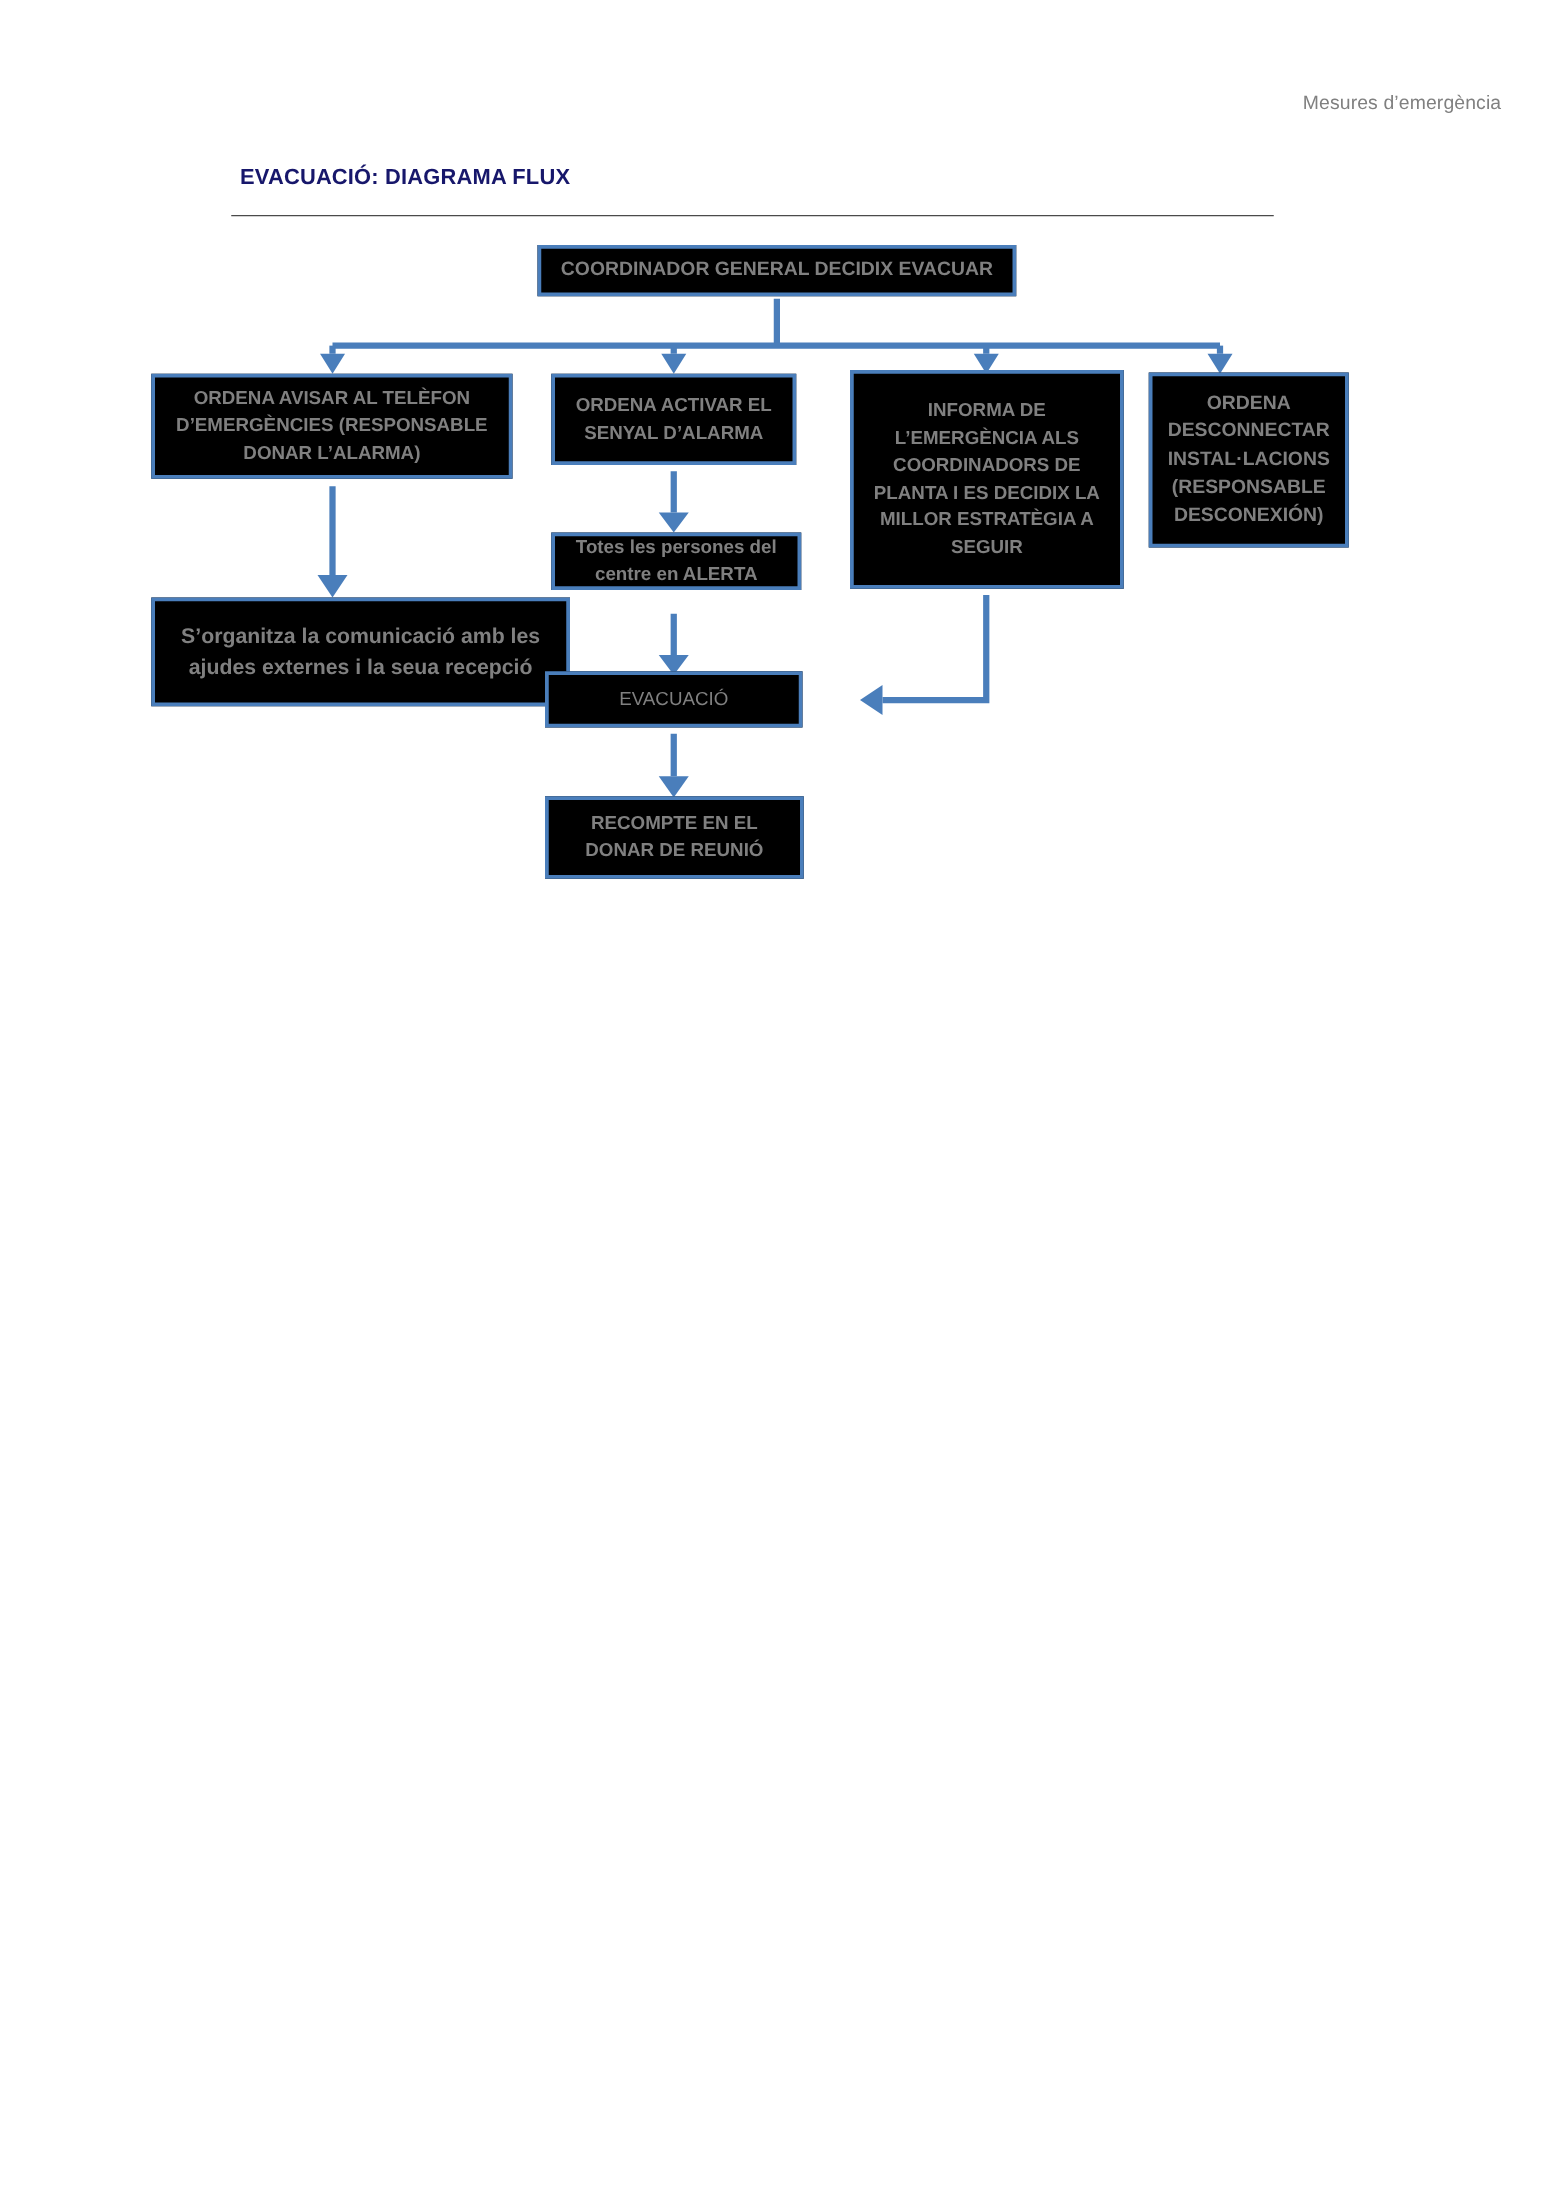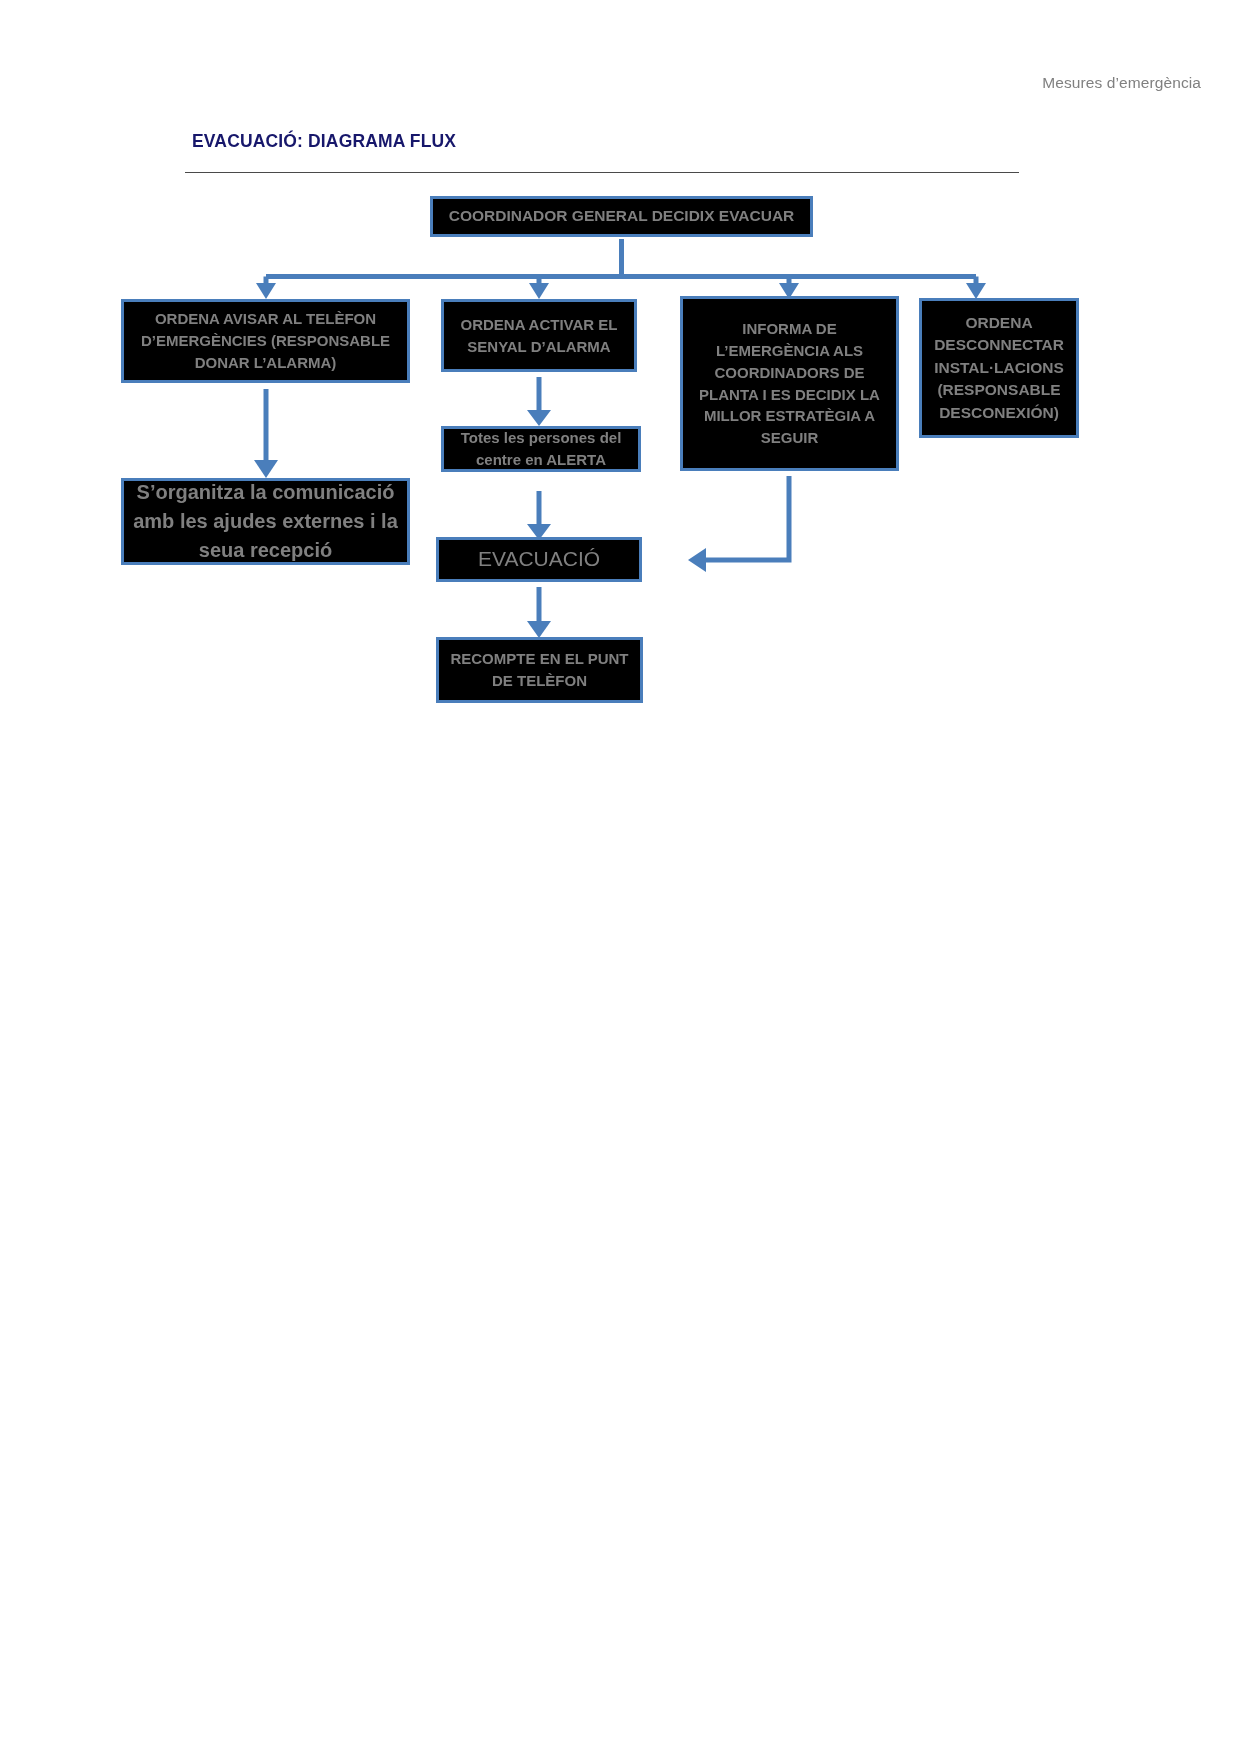--- a/index.html
+++ b/index.html
@@ -73,22 +73,22 @@
   .bold   { font-weight: bold; }
   .normal { font-weight: normal; }
 
   
   #node-coordinador { left: 430px; top: 196px;  width: 383px; height: 41px;  font-size: 15.5px; }
   #node-avisar      { left: 121px; top: 299px;  width: 289px; height: 84px;  font-size: 15px;  }
   #node-senyal      { left: 441px; top: 299px;  width: 196px; height: 73px;  font-size: 15px;  }
   #node-informa     { left: 680px; top: 296px;  width: 219px; height: 175px; font-size: 15px;  }
   #node-desconnectar{ left: 919px; top: 298px;  width: 160px; height: 140px; font-size: 15.5px;}
   #node-alerta      { left: 441px; top: 426px;  width: 200px; height: 46px;  font-size: 15px;  }
-  #node-organitza   { left: 121px; top: 478px;  width: 289px; height: 87px;  font-size: 20px;  }
-  #node-evacuacio   { left: 436px; top: 537px;  width: 206px; height: 45px;  font-size: 21px; justify-content: center;  }
+  #node-organitza   { left: 121px; top: 478px;  width: 335px; height: 87px;  font-size: 17px;  }
+  #node-evacuacio   { left: 436px; top: 537px;  width: 206px; height: 45px;  font-size: 15px; justify-content: center;  }
   #node-recompte    { left: 436px; top: 637px;  width: 207px; height: 66px;  font-size: 15px;  }
 
   
   .connectors {
     position: absolute;
     left: 0;
     top: 0;
     width: 1241px;
     height: 1755px;
     pointer-events: none;
@@ -170,16 +170,16 @@
 
   <div class="node bold" id="node-organitza">
     <span class="txt">S’organitza la comunicació amb les ajudes externes i la seua recepció</span>
   </div>
 
   <div class="node normal" id="node-evacuacio">
     <span class="txt">EVACUACIÓ</span>
   </div>
 
   <div class="node bold" id="node-recompte">
-    <span class="txt">RECOMPTE EN EL PUNT DE TELÈFON</span>
+    <span class="txt">RECOMPTE EN EL DONAR DE REUNIÓ</span>
   </div>
 
 </div>
 
 </body></html>

